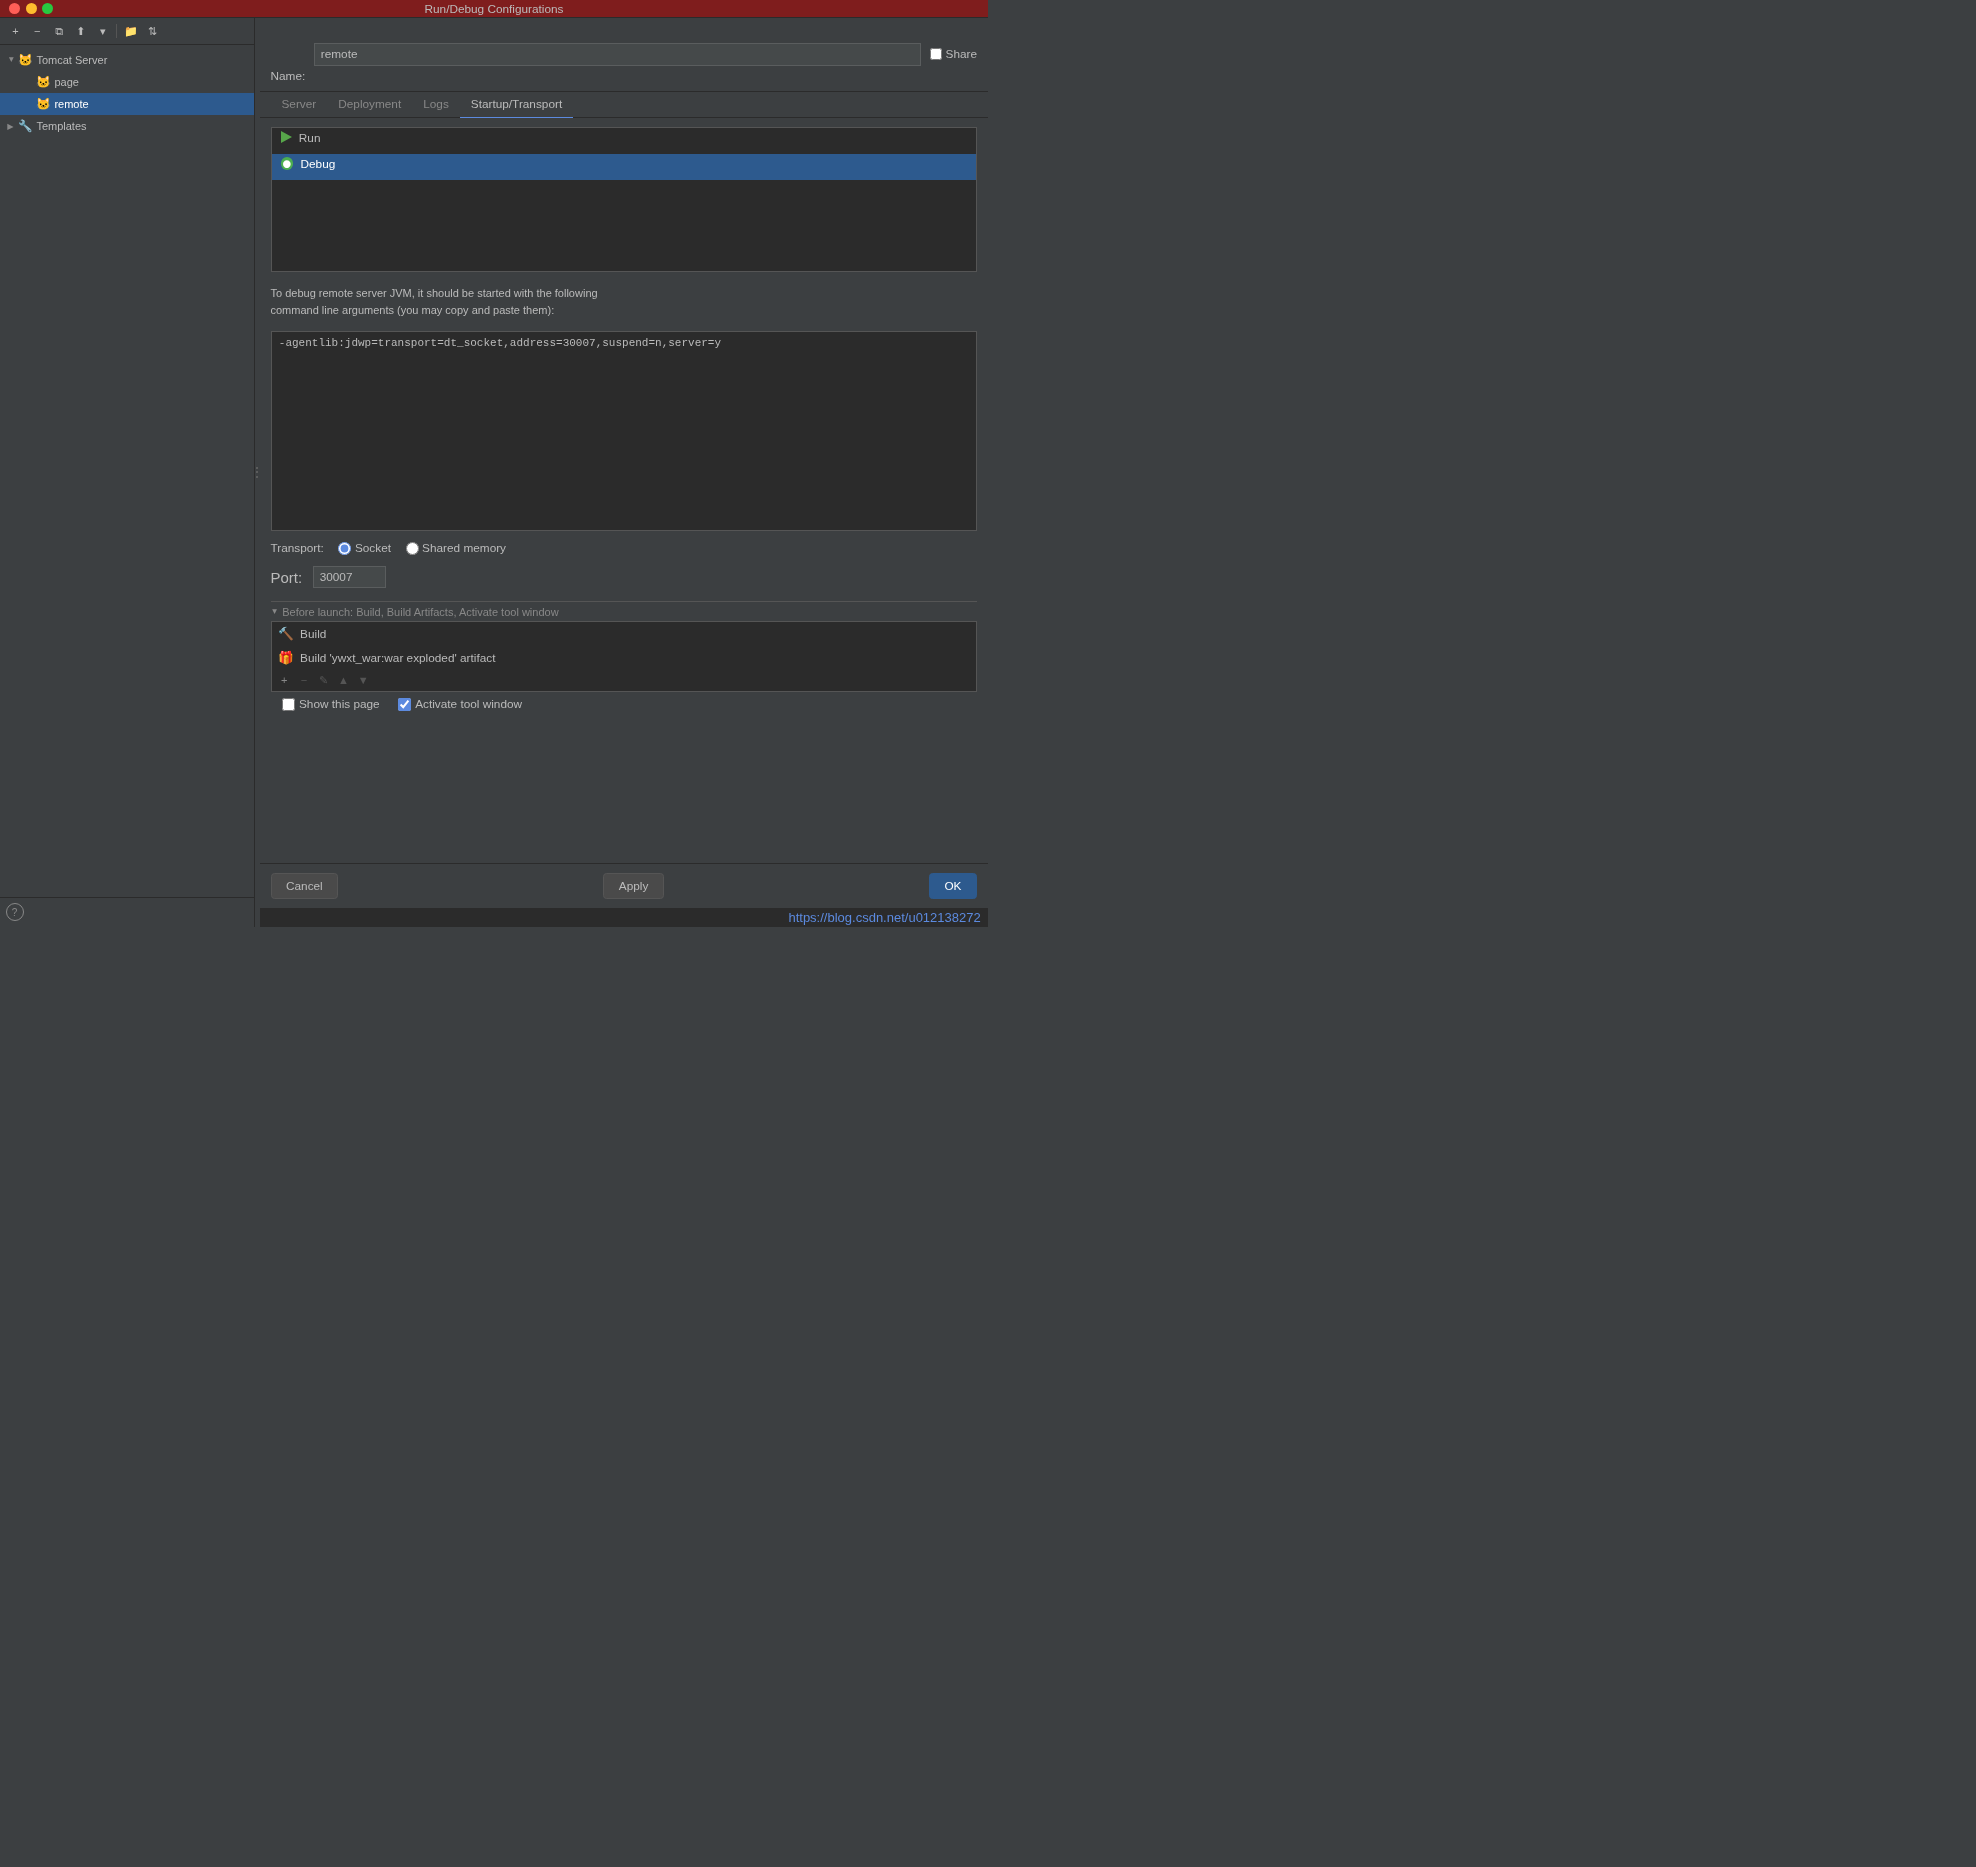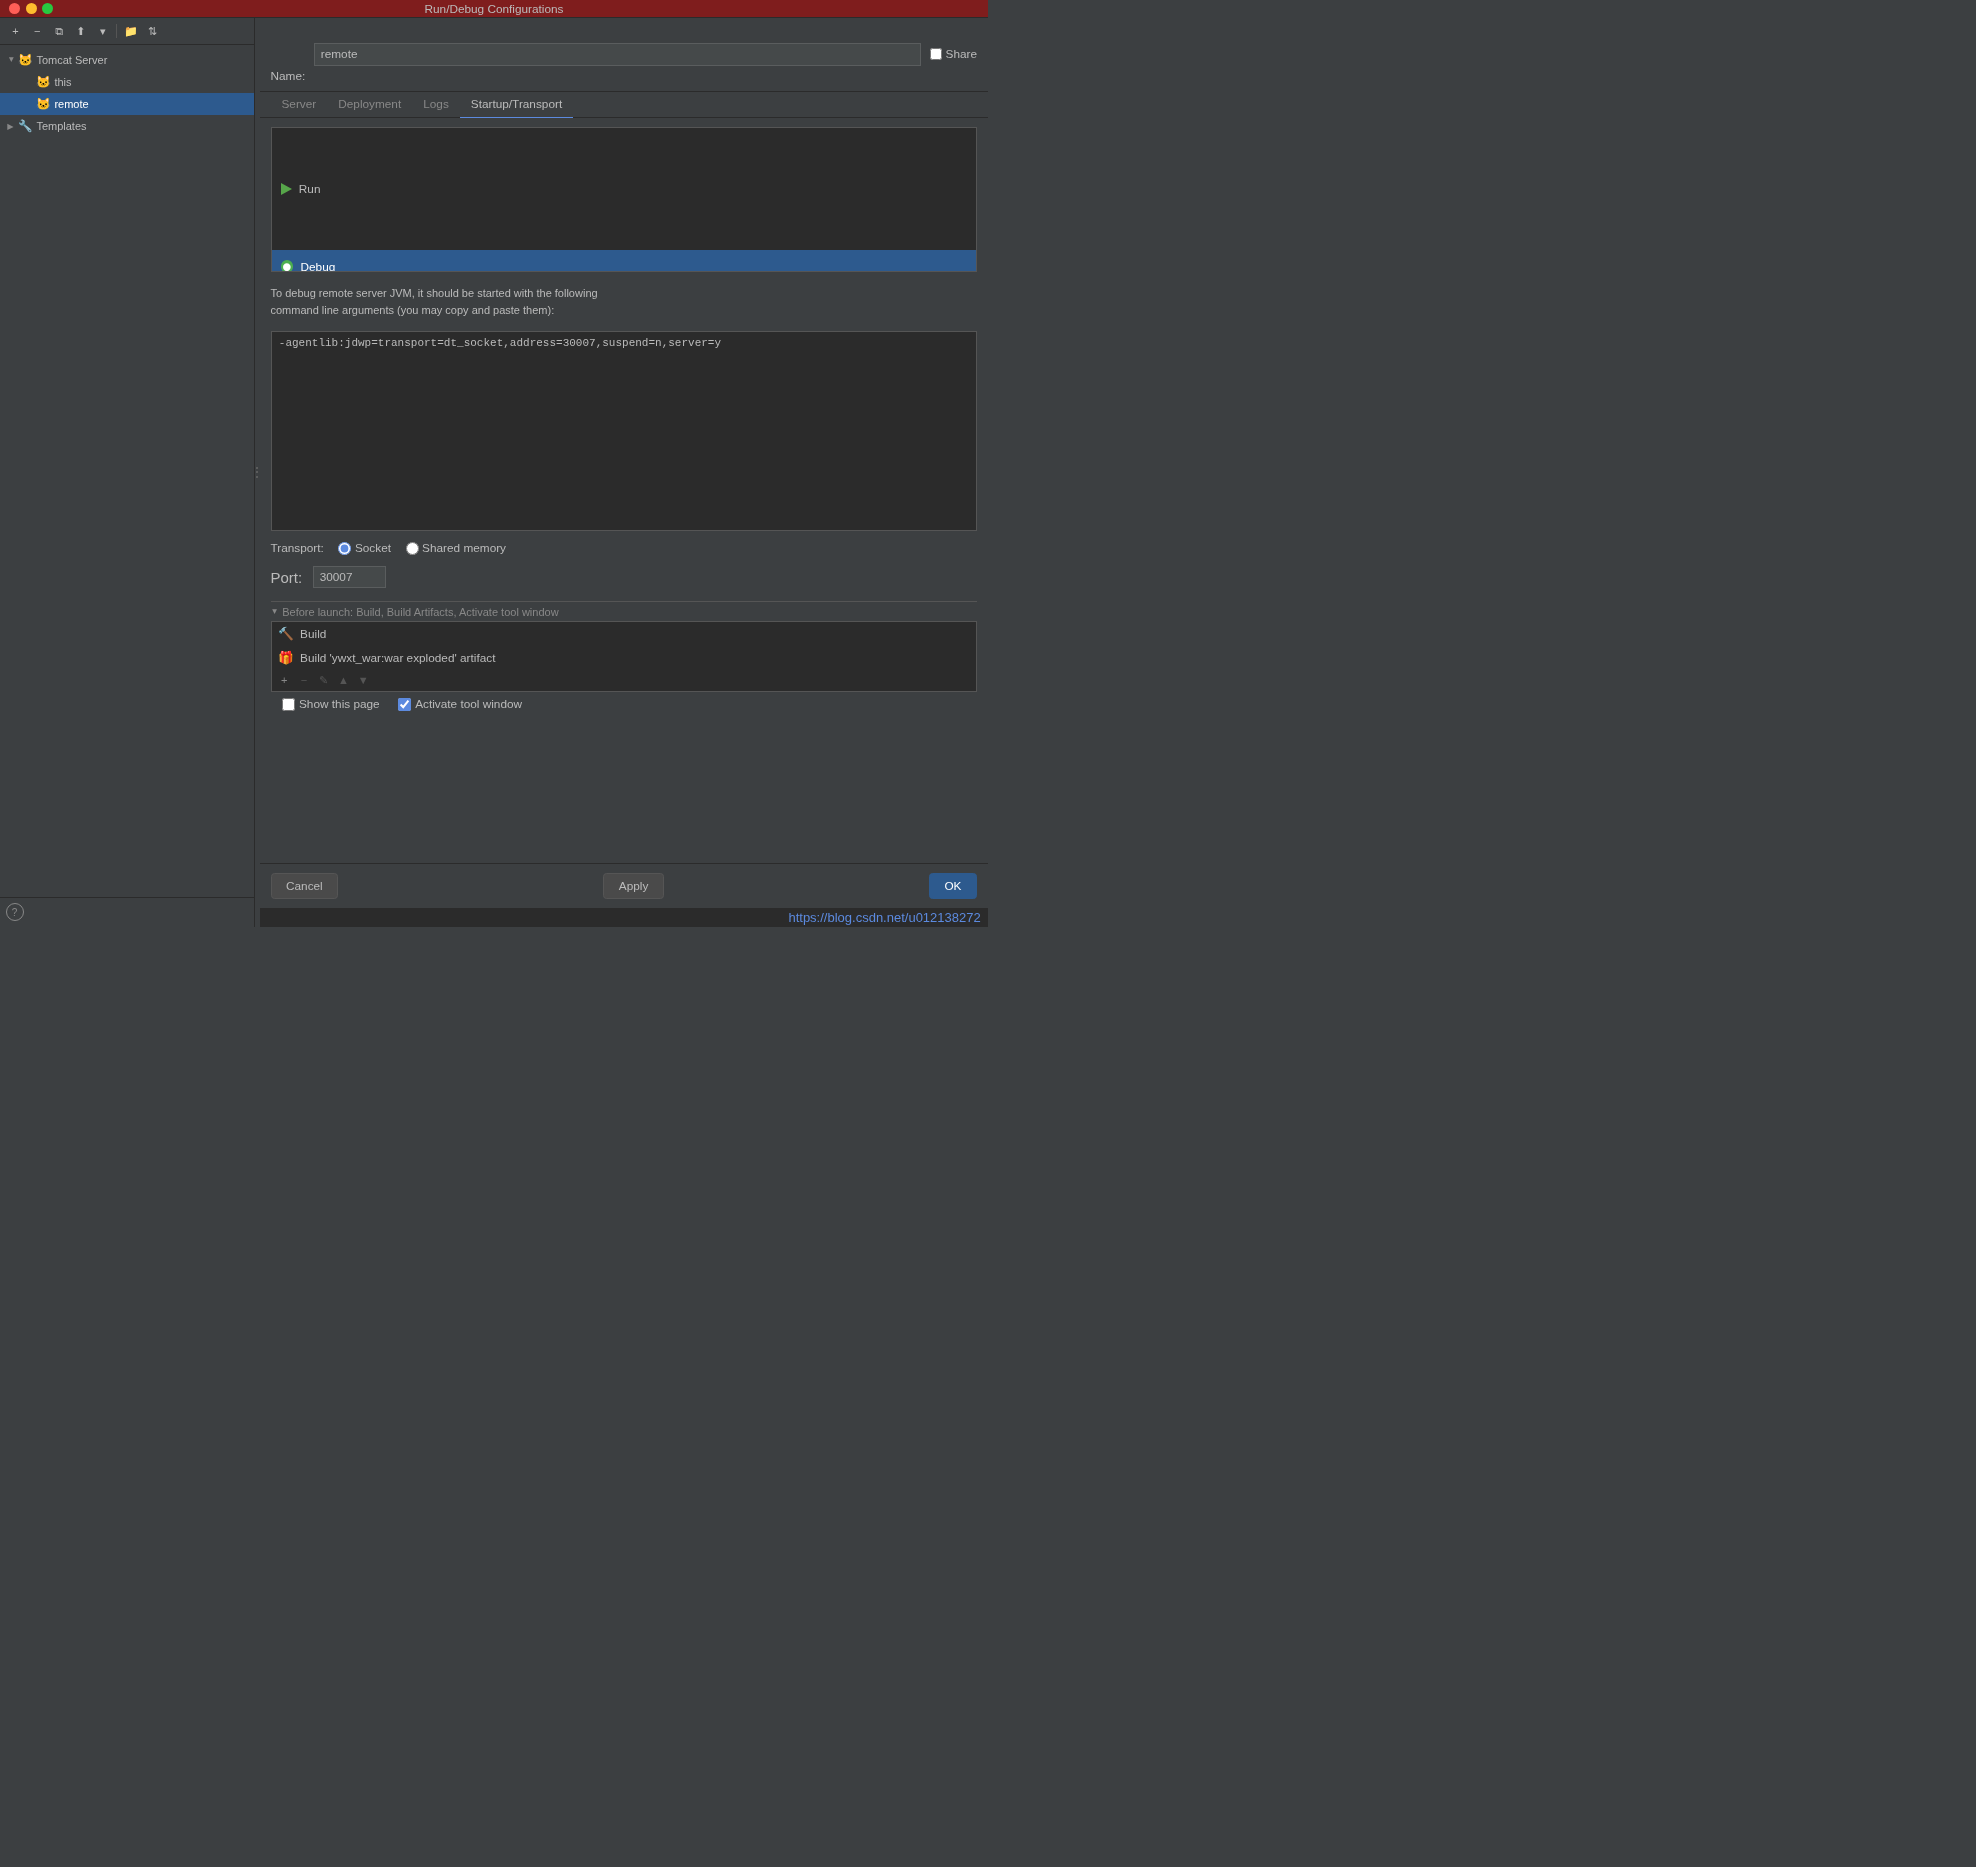--- a/index.html
+++ b/index.html
@@ -226,26 +226,24 @@
     .run-debug-list {
       background: #2b2b2b;
       border: 0.9px solid #555;
       margin: 9px 11px 5.5px 11px;
       height: 145px;
       overflow-y: auto;
     }
 
     .run-debug-item {
       display: flex;
-      align-items: center;
       padding: 3.6px 9px;
-      height: 34px;
+      height: 26px;
       cursor: pointer;
       gap: 7.3px;
-      margin-top: 44px;
     }
     .run-debug-item.selected {
       background: #2d5a8e;
     }
 
     .item-label {
       font-size: 11.8px;
       color: #bbbbbb;
     }
     .run-debug-item.selected .item-label { color: white; }
@@ -495,21 +493,21 @@
       <div class="tree-item">
         <span class="tree-arrow">▼</span>
         <span class="tree-icon icon-tomcat">🐱</span>
         <span class="tree-label">Tomcat Server</span>
       </div>
 
       <div class="tree-item">
         <span class="tree-indent"></span>
         <span class="tree-indent"></span>
         <span class="tree-icon icon-remote">🐱</span>
-        <span class="tree-label">this</span>
+        <span class="tree-label">page</span>
       </div>
 
       <div class="tree-item selected">
         <span class="tree-indent"></span>
         <span class="tree-indent"></span>
         <span class="tree-icon icon-remote">🐱</span>
         <span class="tree-label">remote</span>
       </div>
 
       <div class="tree-item">

